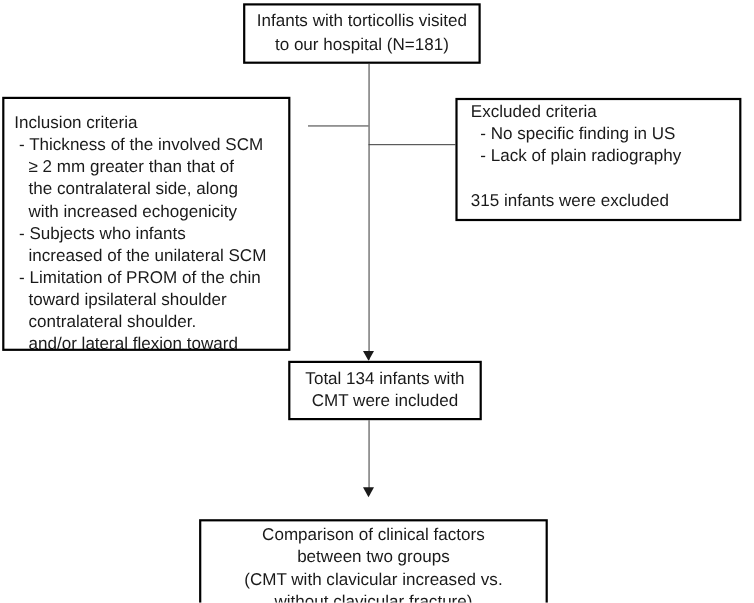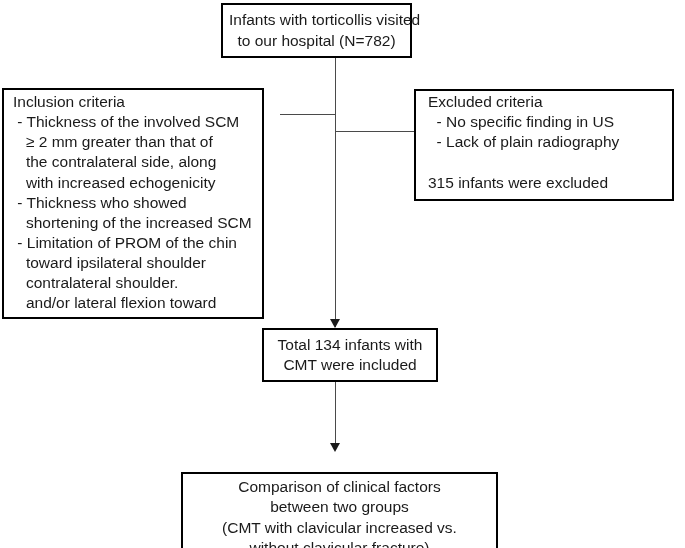--- a/index.html
+++ b/index.html
@@ -36,26 +36,26 @@
   .box.lefted {
     justify-content: flex-start;
   }
   .box.lefted .line {
     text-align: left;
     white-space: pre;
   }
 
   
   #box-top {
-    left: 221px; top: 3px; width: 191px; height: 55px;
+    left: 221px; top: 3px; width: 216px; height: 55px;
     padding: 0 6px;
   }
   #box-inclusion {
     left: 2px; top: 88px; width: 262px; height: 231px;
-    padding: 2px 0 0 9px;
+    padding: 12px 0 0 9px;
   }
   #box-excluded {
     left: 414px; top: 89px; width: 260px; height: 112px;
     padding: 1px 0 0 12px;
   }
   #box-total {
     left: 262px; top: 328px; width: 176px; height: 54px;
     padding: 0 6px;
     justify-content: center;
   }
@@ -89,40 +89,40 @@
   #arrow-total { left: 329.8px; top: 319px; }
   #arrow-comparison { left: 329.8px; top: 443px; }
 </style>
 </head>
 <body>
 
 <div id="flowchart">
 
   <div class="box centered" id="box-top">
     <div class="line">Infants with torticollis visited</div>
-    <div class="line">to our hospital (N=782)</div>
+    <div class="line">to our hospital (N=181)</div>
   </div>
 
   <div class="conn v" id="conn-trunk-upper"></div>
 
   <div class="conn h" id="conn-to-inclusion"></div>
 
   <div class="conn h" id="conn-to-excluded"></div>
 
   <div class="conn v" id="conn-trunk-lower"></div>
   <div class="arrowhead" id="arrow-total"></div>
 
   <div class="box lefted" id="box-inclusion">
     <div class="line">Inclusion criteria</div>
     <div class="line"> - Thickness of the involved SCM</div>
     <div class="line">   ≥ 2 mm greater than that of</div>
     <div class="line">   the contralateral side, along</div>
     <div class="line">   with increased echogenicity</div>
-    <div class="line"> - Thickness who showed</div>
-    <div class="line">   shortening of the increased SCM</div>
+    <div class="line"> - Subjects who infants</div>
+    <div class="line">   increased of the unilateral SCM</div>
     <div class="line"> - Limitation of PROM of the chin</div>
     <div class="line">   toward ipsilateral shoulder</div>
     <div class="line">   contralateral shoulder.</div>
     <div class="line">   and/or lateral flexion toward</div>
   </div>
 
   <div class="box lefted" id="box-excluded">
     <div class="line">Excluded criteria</div>
     <div class="line">  - No specific finding in US</div>
     <div class="line">  - Lack of plain radiography</div>

